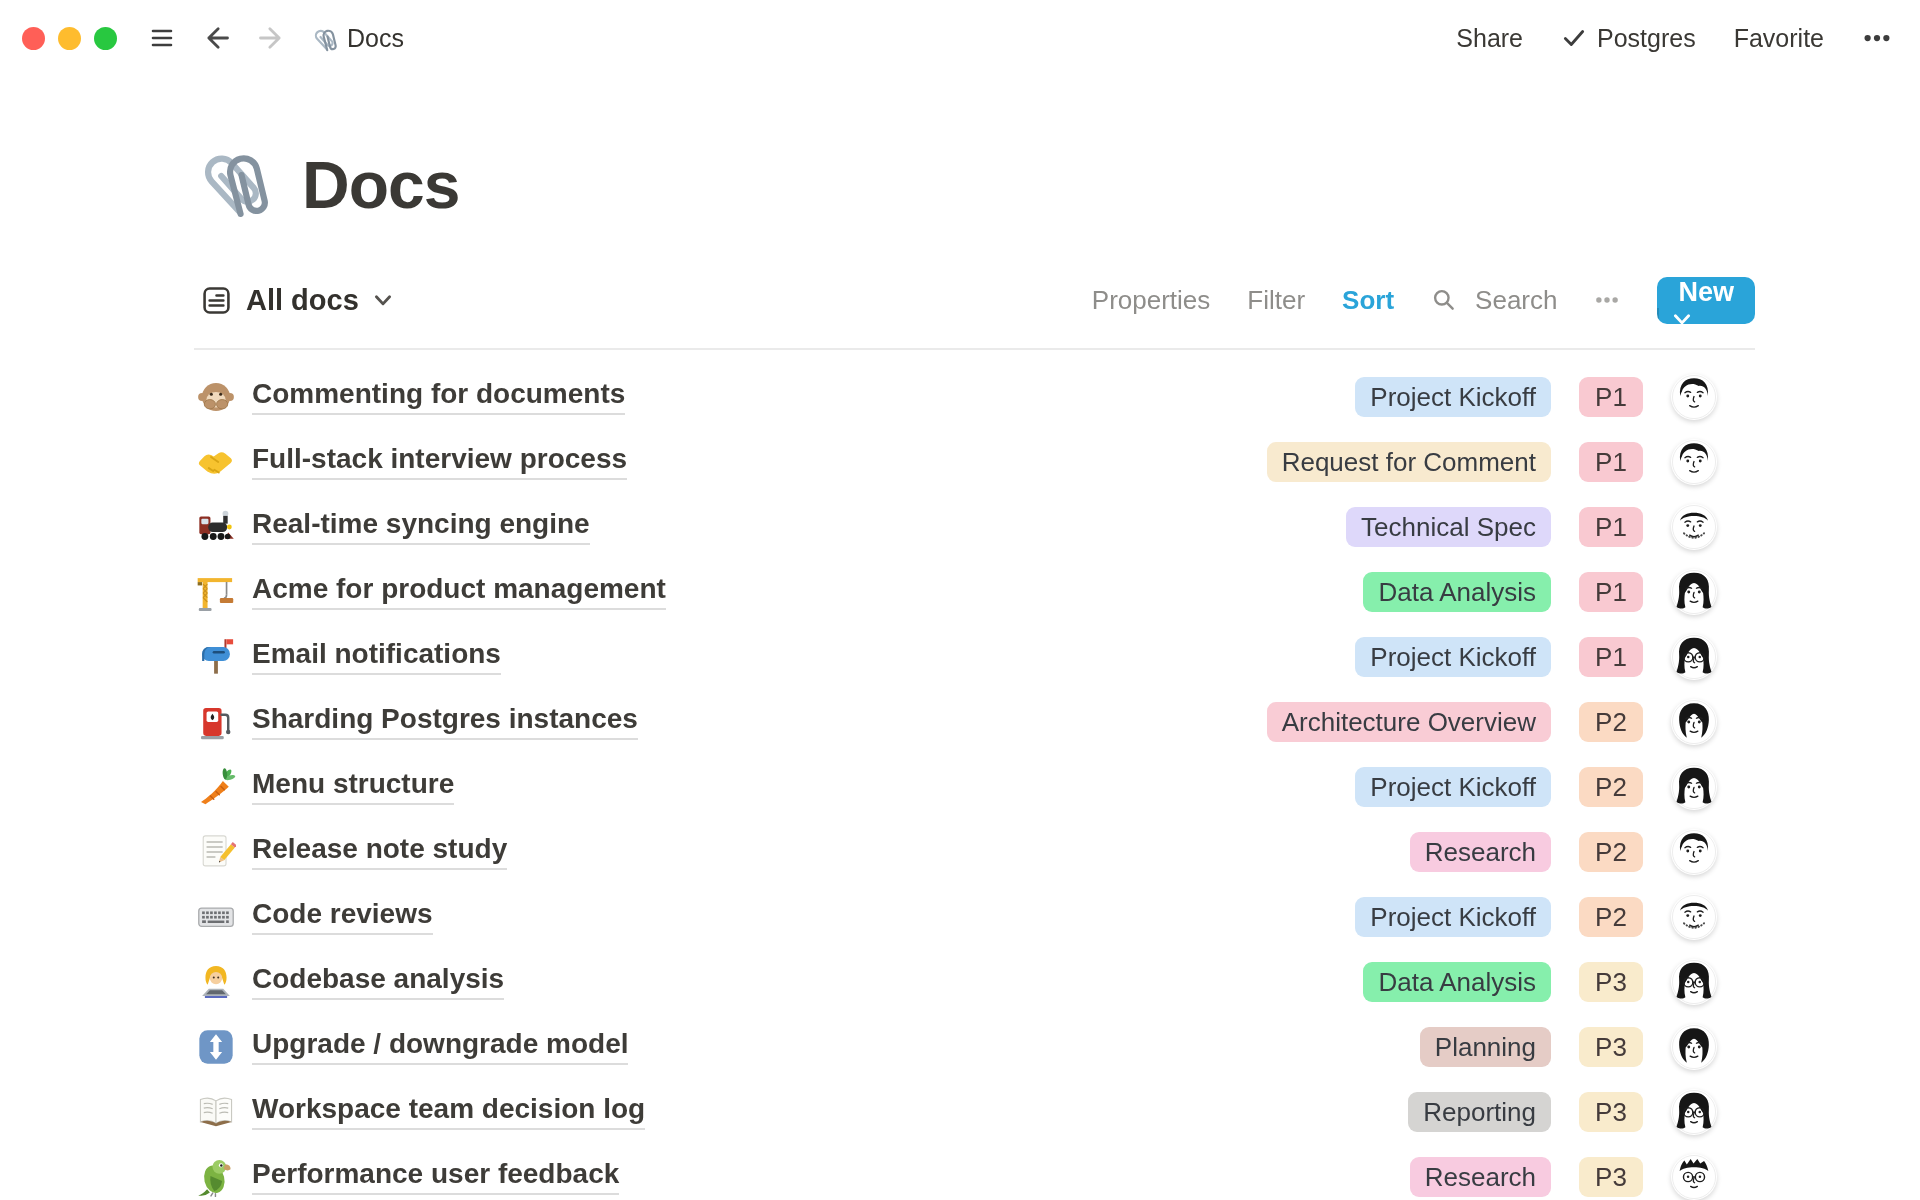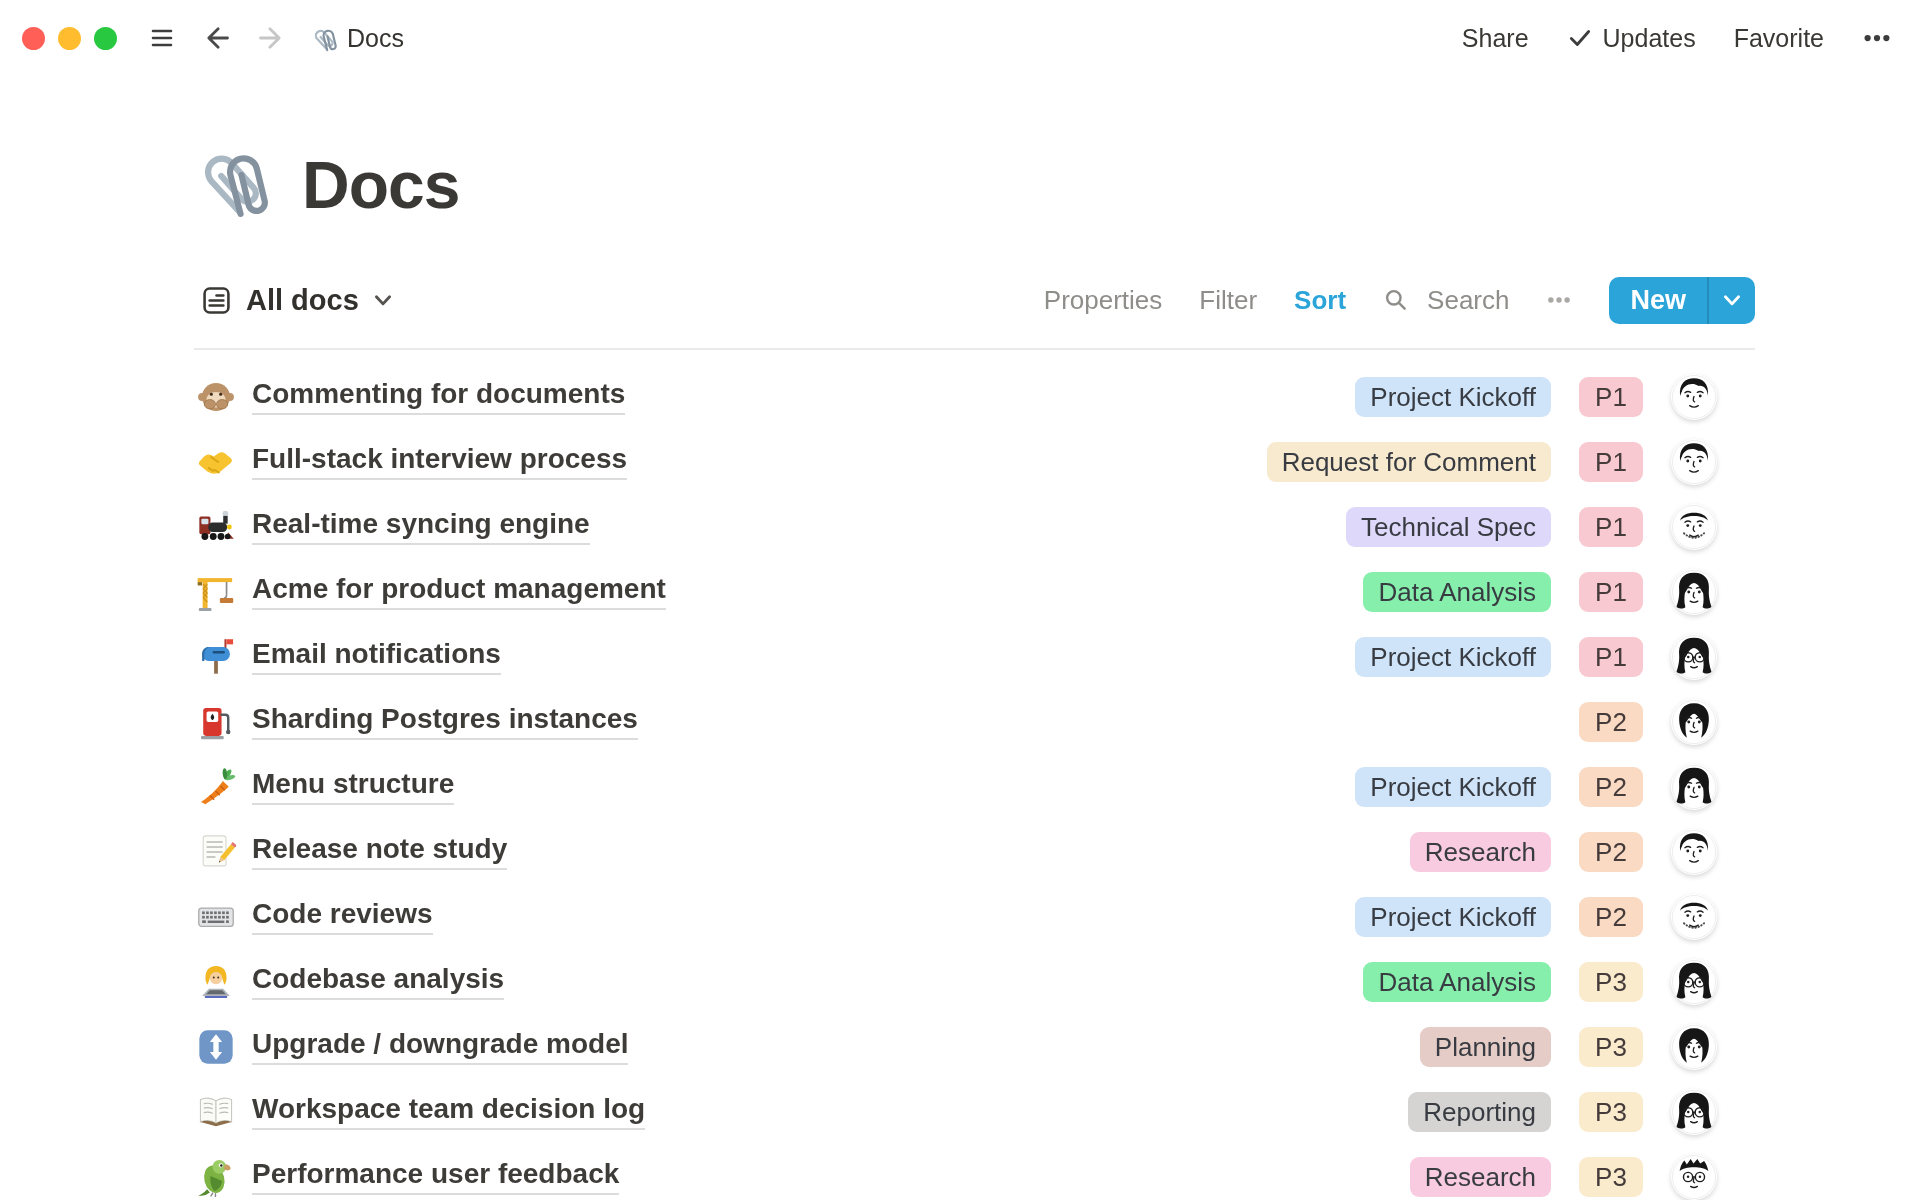--- a/index.html
+++ b/index.html
@@ -24,21 +24,21 @@
   .content{margin:0 165px 0 194px;}
   .page-header{margin-top:42px;display:flex;align-items:flex-end;gap:22px;height:104px;}
   .page-header h1{font-size:66px;font-weight:700;letter-spacing:-1px;line-height:1;margin:0 0 4px 0;color:#3b3935;}
   
   .toolbar{margin-top:54px;height:48px;display:flex;align-items:center;}
   .view-btn{display:flex;align-items:center;gap:13px;margin-left:6px;}
   .view-label{font-size:29px;font-weight:700;color:#33312d;}
   .tb-menu{margin-left:auto;display:flex;align-items:center;gap:37px;font-size:26px;color:#8e8d8a;}
   .tb-menu .sort{color:#2aa4d9;font-weight:bold;}
   .search-box{display:flex;align-items:center;gap:18px;}
-  .new-btn{display:flex;height:47px;border-radius:10px;background:#2aa4d9;color:#fff;overflow:hidden;}
+  .new-btn{display:flex;height:47px;border-radius:10px;background:#2aa4d9;color:#fff;overflow:hidden;flex-direction:column;}
   .new-main{display:flex;align-items:center;padding:0 21px;font-size:27px;font-weight:700;}
   .new-chev{width:46px;display:flex;align-items:center;justify-content:center;border-left:2px solid rgba(0,0,0,0.14);}
   
   .doc-list{margin-top:24px;border-top:2px solid #eaeaea;padding-top:14px;}
   .row{display:flex;align-items:center;height:65px;padding-right:38px;}
   .emoji{width:40px;height:40px;margin:0 16px 0 2px;flex:none;}
   .title{font-size:28px;font-weight:600;color:#3e3c38;border-bottom:2px solid #dcdcdc;padding-bottom:3px;line-height:1.15;cursor:default;}
   .flex-sp{flex:1;}
   .tag{height:40px;line-height:40px;padding:0 15px;border-radius:9px;font-size:26px;color:#383c42;white-space:nowrap;}
   .tag-blue{background:#cfe4f8;text-align:right;}
@@ -292,21 +292,21 @@
   <svg width="30" height="30">
       <use href="#em-clip"></use>
     </svg>
   <span class="tb-title">Docs</span>
   <div class="tb-right">
     <span class="tb-action">Share</span>
     <span class="tb-action">
       <svg width="26" height="26">
           <use href="#ic-check"></use>
         </svg>
-      <span>Updates</span>
+      <span>Postgres</span>
     </span>
     <span class="tb-action">Favorite</span>
     <svg width="30" height="30" style="color:#3d3d3d">
         <use href="#ic-dots"></use>
       </svg>
   </div>
 </div>
 
 <div class="content">
 
@@ -417,20 +417,21 @@
           <use href="#face-g1" xlink:href="#face-g1"></use>
         </svg>
     </div>
 
     <div class="row">
       <svg class="emoji">
           <use href="#em-fuel" xlink:href="#em-fuel"></use>
         </svg>
       <span class="title">Sharding Postgres instances</span>
       <span class="flex-sp"></span>
+      <span class="tag tag-redpink">Architecture Overview</span>
       <span class="prio prio-p2">P2</span>
       <svg class="avatar">
           <use href="#face-w2" xlink:href="#face-w2"></use>
         </svg>
     </div>
 
     <div class="row">
       <svg class="emoji">
           <use href="#em-carrot" xlink:href="#em-carrot"></use>
         </svg>

